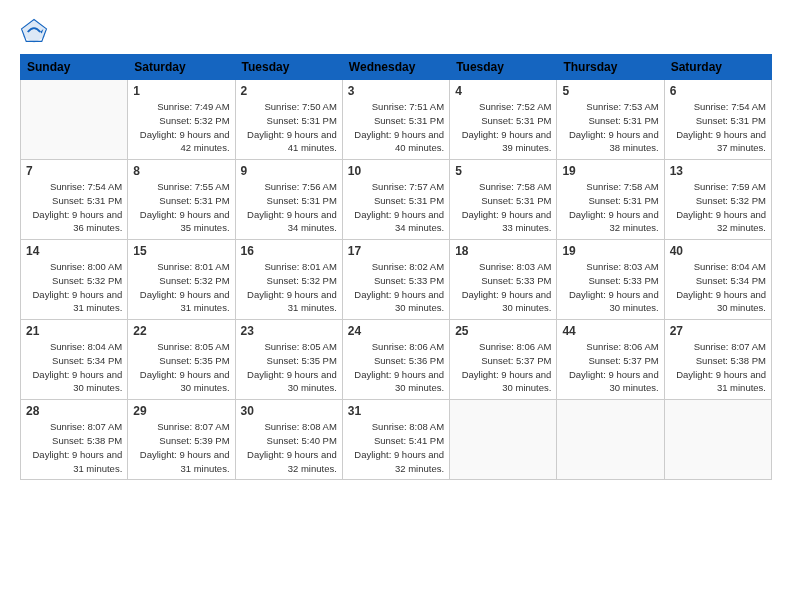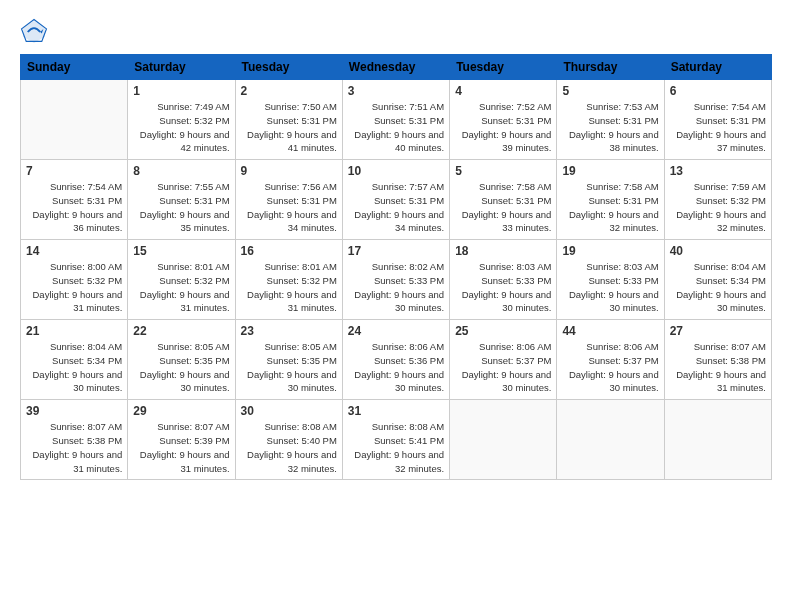--- a/index.html
+++ b/index.html
@@ -239,21 +239,21 @@
             <span class="day-number">44</span>
             <div class="day-info">Sunrise: 8:06 AM<br>Sunset: 5:37 PM<br>Daylight: 9 hours and 30 minutes.</div>
           </td>
           <td>
             <span class="day-number">27</span>
             <div class="day-info">Sunrise: 8:07 AM<br>Sunset: 5:38 PM<br>Daylight: 9 hours and 31 minutes.</div>
           </td>
         </tr>
         <tr>
           <td>
-            <span class="day-number">39</span>
+            <span class="day-number">28</span>
             <div class="day-info">Sunrise: 8:07 AM<br>Sunset: 5:38 PM<br>Daylight: 9 hours and 31 minutes.</div>
           </td>
           <td>
             <span class="day-number">29</span>
             <div class="day-info">Sunrise: 8:07 AM<br>Sunset: 5:39 PM<br>Daylight: 9 hours and 31 minutes.</div>
           </td>
           <td>
             <span class="day-number">30</span>
             <div class="day-info">Sunrise: 8:08 AM<br>Sunset: 5:40 PM<br>Daylight: 9 hours and 32 minutes.</div>
           </td>

